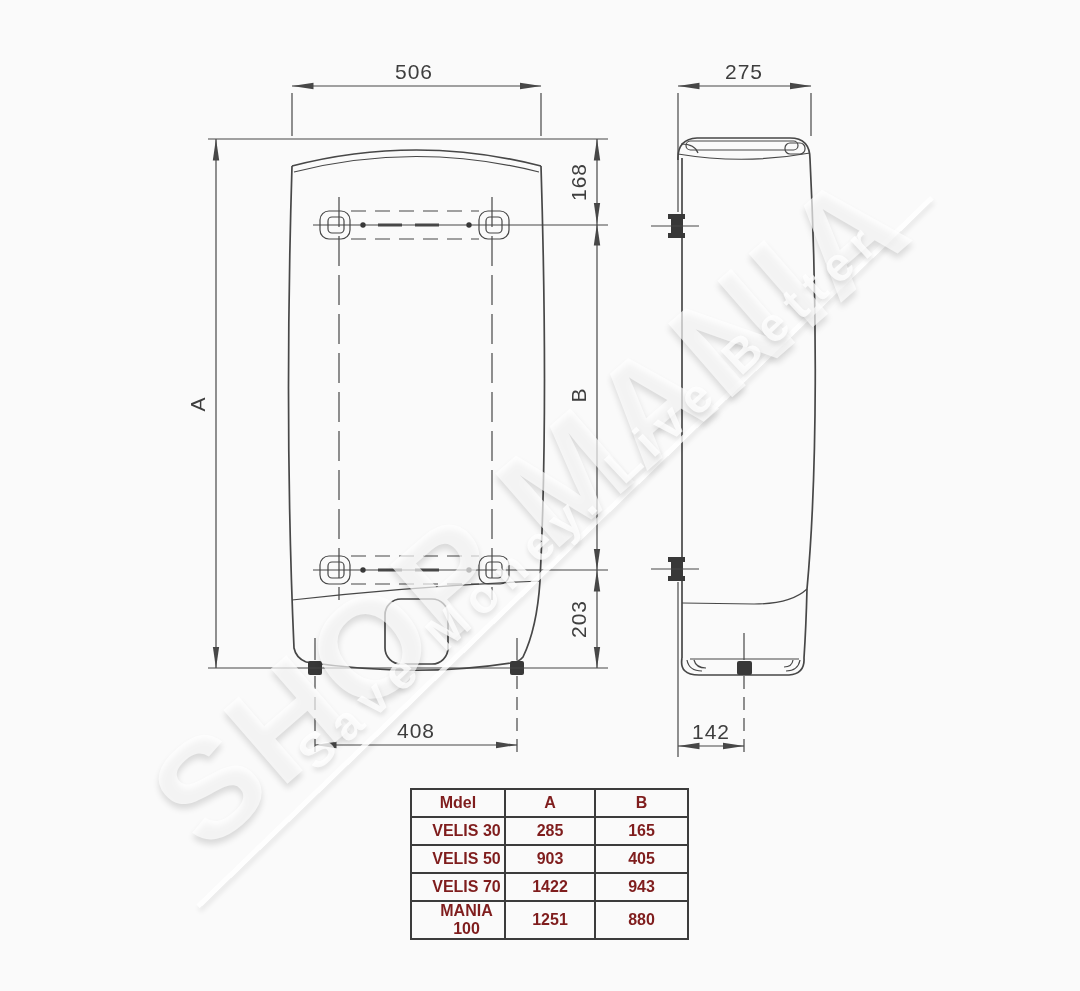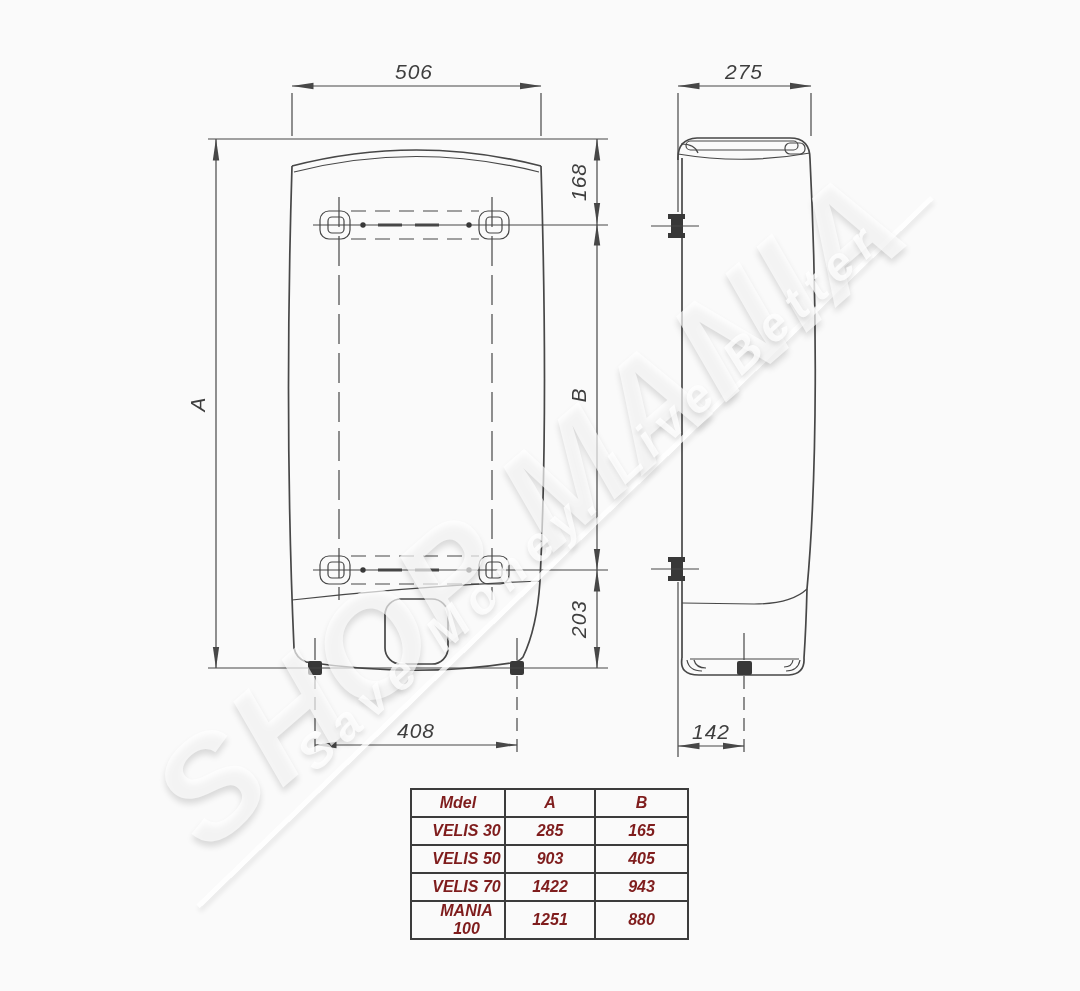--- a/index.html
+++ b/index.html
@@ -2,21 +2,21 @@
 <html><head>
 <meta charset="utf-8">
 <style>
   html,body{margin:0;padding:0;}
   body{
     width:1080px;height:991px;
     background:#fafafa;
     font-family:"Liberation Sans", sans-serif;
     overflow:hidden;
   }
-  .stage{position:relative;width:1080px;height:991px;background:#fafafa;overflow:hidden;font-style:italic;}
+  .stage{position:relative;width:1080px;height:991px;background:#fafafa;overflow:hidden;}
   svg.drawing{position:absolute;left:0;top:0;}
 
   
   .ln{stroke:#474747;fill:none;}
   .w1{stroke-width:1.2px;}
   .w2{stroke-width:1.7px;}
   .dimline{stroke:#474747;stroke-width:1.2px;fill:none;}
   .dimtxt{
     fill:#3e3e3e;font-size:21px;letter-spacing:1px;
     font-family:"Liberation Sans", sans-serif;

